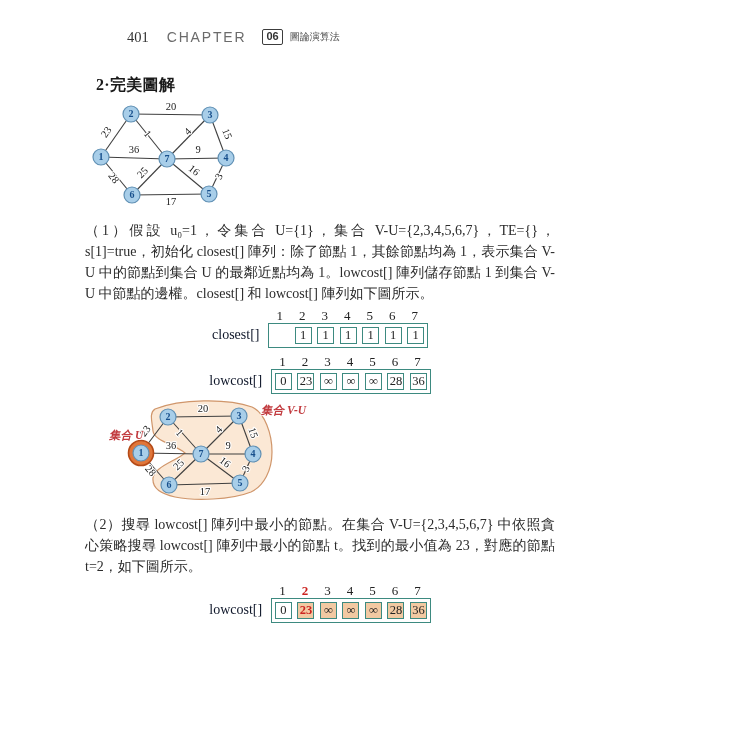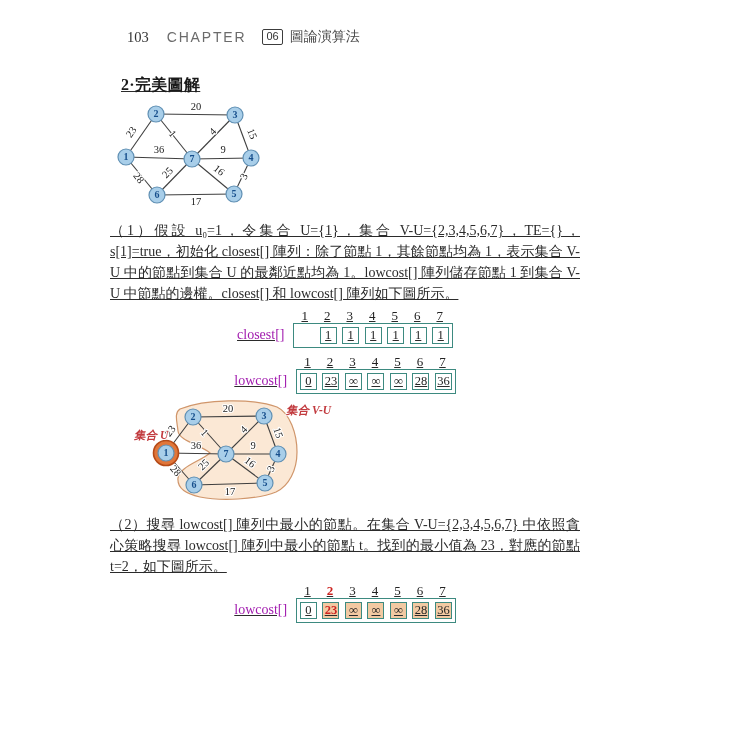--- a/index.html
+++ b/index.html
@@ -10,25 +10,25 @@
   .page{width:750px;height:750px;position:relative;}
   
   .page-header{
     padding:27px 0 0 127px;display:flex;align-items:center;height:20px;
     font-family:"Liberation Sans","DejaVu Sans",sans-serif;
   }
   .page-num{font-family:"Liberation Serif",serif;font-size:14.5px;color:#333;margin-right:18px;}
   .chapter-label{font-size:14px;color:#6b6b6b;letter-spacing:.13em;margin-right:16px;}
   .chapter-badge{
     display:inline-block;border:1.6px solid #3c3c3c;border-radius:2px;
-    font-size:11px;font-weight:normal;color:#333;padding:0 3px;line-height:13px;height:14px;
-  }
-  .chapter-title{font-size:14px;color:#4a4a4a;margin-left:7px;}
-  
-  main{margin-left:110px;width:470px;text-decoration:underline;}
+    font-size:11px;font-weight:bold;color:#333;padding:0 3px;line-height:13px;height:14px;
+  }
+  .chapter-title{font-size:10px;color:#4a4a4a;margin-left:7px;}
+  
+  main{margin-left:85px;width:470px;}
   h2{
     margin:28px 0 0 11px;font-size:16px;line-height:20px;color:#1a1a1a;
     font-weight:bold;letter-spacing:.02em;
   }
   p{margin:0;font-size:14px;line-height:21px;text-align:justify;}
   .intro{margin:8px 0 0 11px;}
   .para{margin-top:6px;}
   .figure{text-align:left;}
   .fig1{margin-top:8px;}
   .fig2{margin-top:2px;}
@@ -41,40 +41,40 @@
     font-family:"Liberation Serif","DejaVu Serif",serif;font-size:10px;font-weight:bold;fill:#174f8c;
   }
   .region-label{
     font-family:"Liberation Serif","DejaVu Serif",serif;font-size:11.5px;font-weight:bold;
     font-style:italic;fill:#c23b3f;
     paint-order:stroke;stroke:#fff;stroke-width:1.6px;stroke-linejoin:round;
   }
   
   .tables{margin-top:4px;display:flex;flex-direction:column;gap:6px;}
   .array-assembly{display:flex;align-items:flex-end;justify-content:center;}
-  .array-label{font-size:14px;color:#a21caf;margin-right:9px;margin-bottom:5px;}
+  .array-label{font-size:14px;color:#0f172a;margin-right:9px;margin-bottom:5px;}
   .idx-row{display:flex;}
   .idx{width:22.5px;text-align:center;font-size:13px;line-height:15px;color:#222;}
   .box-row{display:flex;border:1px solid #3d8a80;background:#fff;}
   .slot{width:22.5px;height:23px;display:flex;align-items:center;justify-content:center;}
   .cell{
     width:17px;height:17px;border:1px solid #3d8a80;box-sizing:border-box;
     display:flex;align-items:center;justify-content:center;font-size:12.5px;color:#222;
   }
   .cell.empty{border-color:transparent;}
   .red{color:#cc2420;font-weight:bold;}
   .bottom-table{margin-top:6px;}
 </style>
 </head>
 <body>
 
 <div class="page">
 
   <div class="page-header">
-    <span class="page-num">103</span>
+    <span class="page-num">401</span>
     <span class="chapter-label">CHAPTER</span>
     <span class="chapter-badge">06</span>
     <span class="chapter-title">圖論演算法</span>
   </div>
 
   <main>
     <h2>2·完美圖解</h2>
 
 
     <div class="figure fig1">

